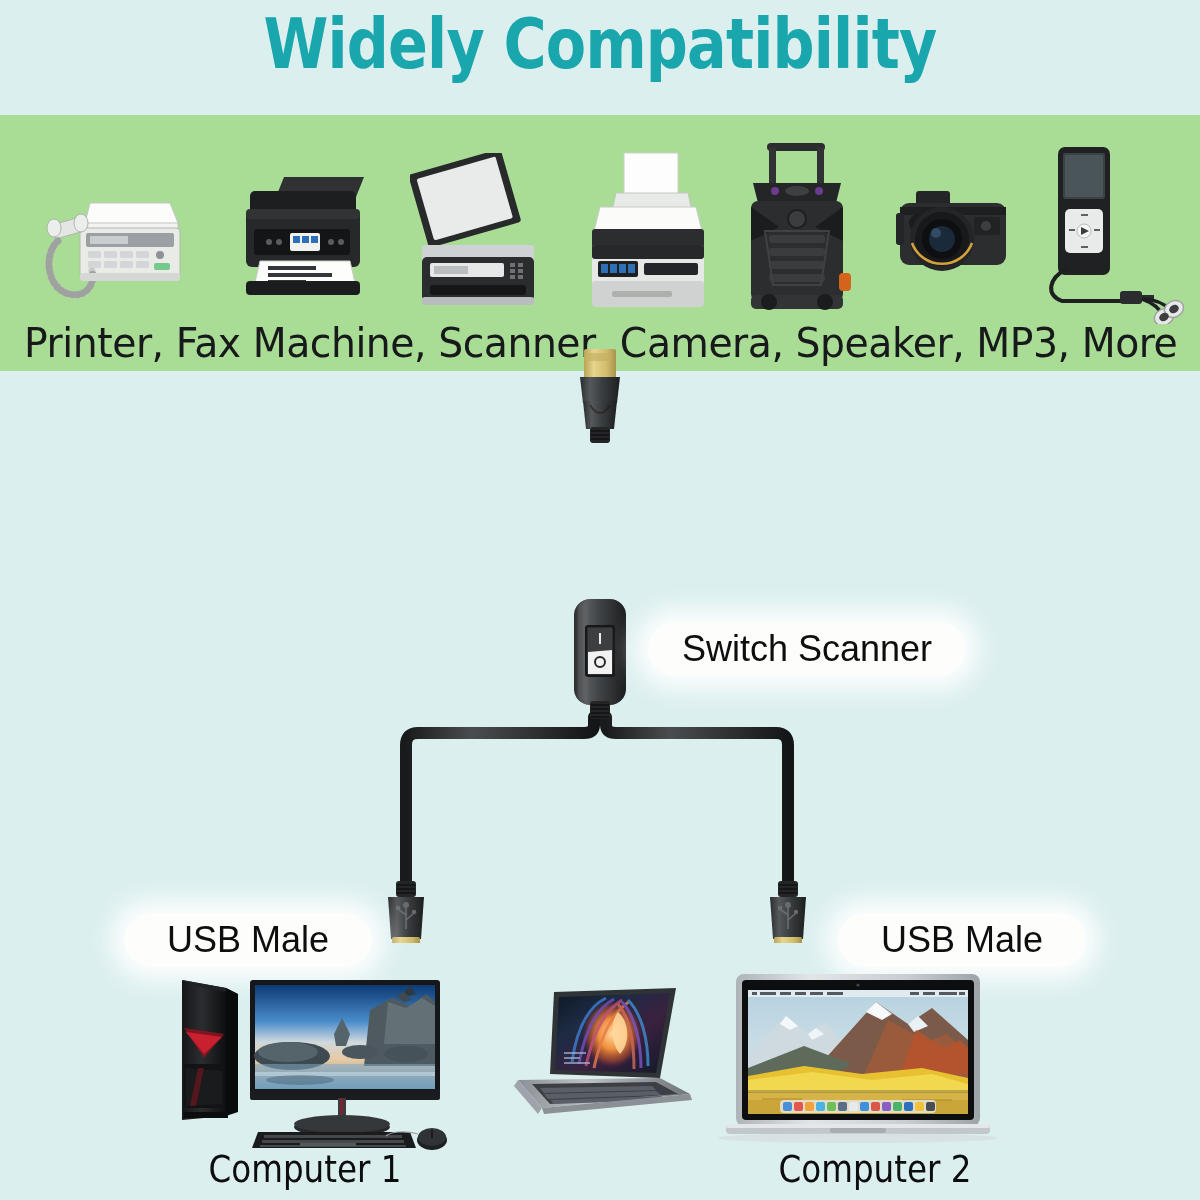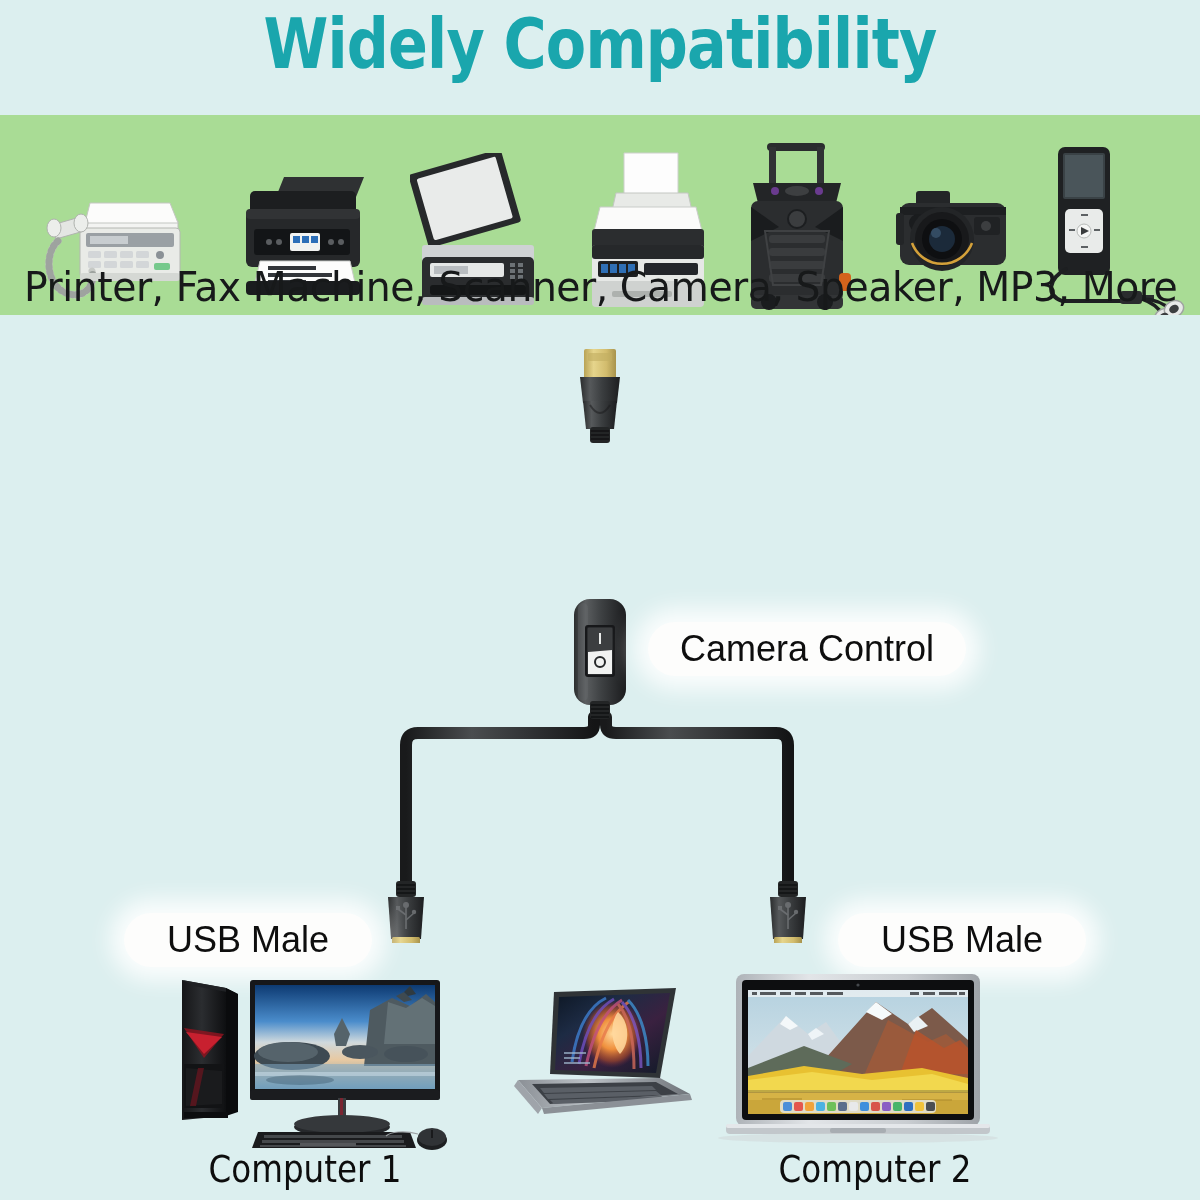--- a/index.html
+++ b/index.html
@@ -22,21 +22,21 @@
     letter-spacing:-1px;
     color:#1aa6ad;
     transform: scaleX(0.84);
     transform-origin: 50% 50%;
     line-height:1.1;
     white-space:nowrap;
   }
 
   
   .banner {
-    position:absolute; left:0; top:115px; width:1200px; height:200px;
+    position:absolute; left:0; top:115px; width:1200px; height:256px;
     background:#a9dc95;
     overflow:hidden;
   }
   .banner-caption {
     position:absolute; left:0; bottom:4px; width:1200px;
     text-align:center;
     font-family:"DejaVu Sans", sans-serif;
     font-size:41px;
     color:#17191a;
     letter-spacing:-0.5px;
@@ -373,21 +373,21 @@
         <circle cx="796" cy="569" r="2.2" fill="#6e7174" stroke="none"></circle>
       </g>
       <rect x="774" y="594" width="28" height="26" rx="1.5" fill="url(#goldG)"></rect>
       <rect x="778" y="600" width="8" height="6" fill="#4a4132"></rect>
       <rect x="790" y="600" width="8" height="6" fill="#4a4132"></rect>
     </g>
   </svg>
 
 
   <div class="pill" style="left:648px; top:622px; width:318px; height:54px; font-size:36px;">
-    <span>Camera Control</span>
+    <span>Switch Scanner</span>
   </div>
 
   <div class="pill" style="left:124px; top:913px; width:248px; height:54px; font-size:36px;">
     <span>USB Male</span>
   </div>
 
   <div class="pill" style="left:838px; top:913px; width:248px; height:54px; font-size:36px;">
     <span>USB Male</span>
   </div>
 

